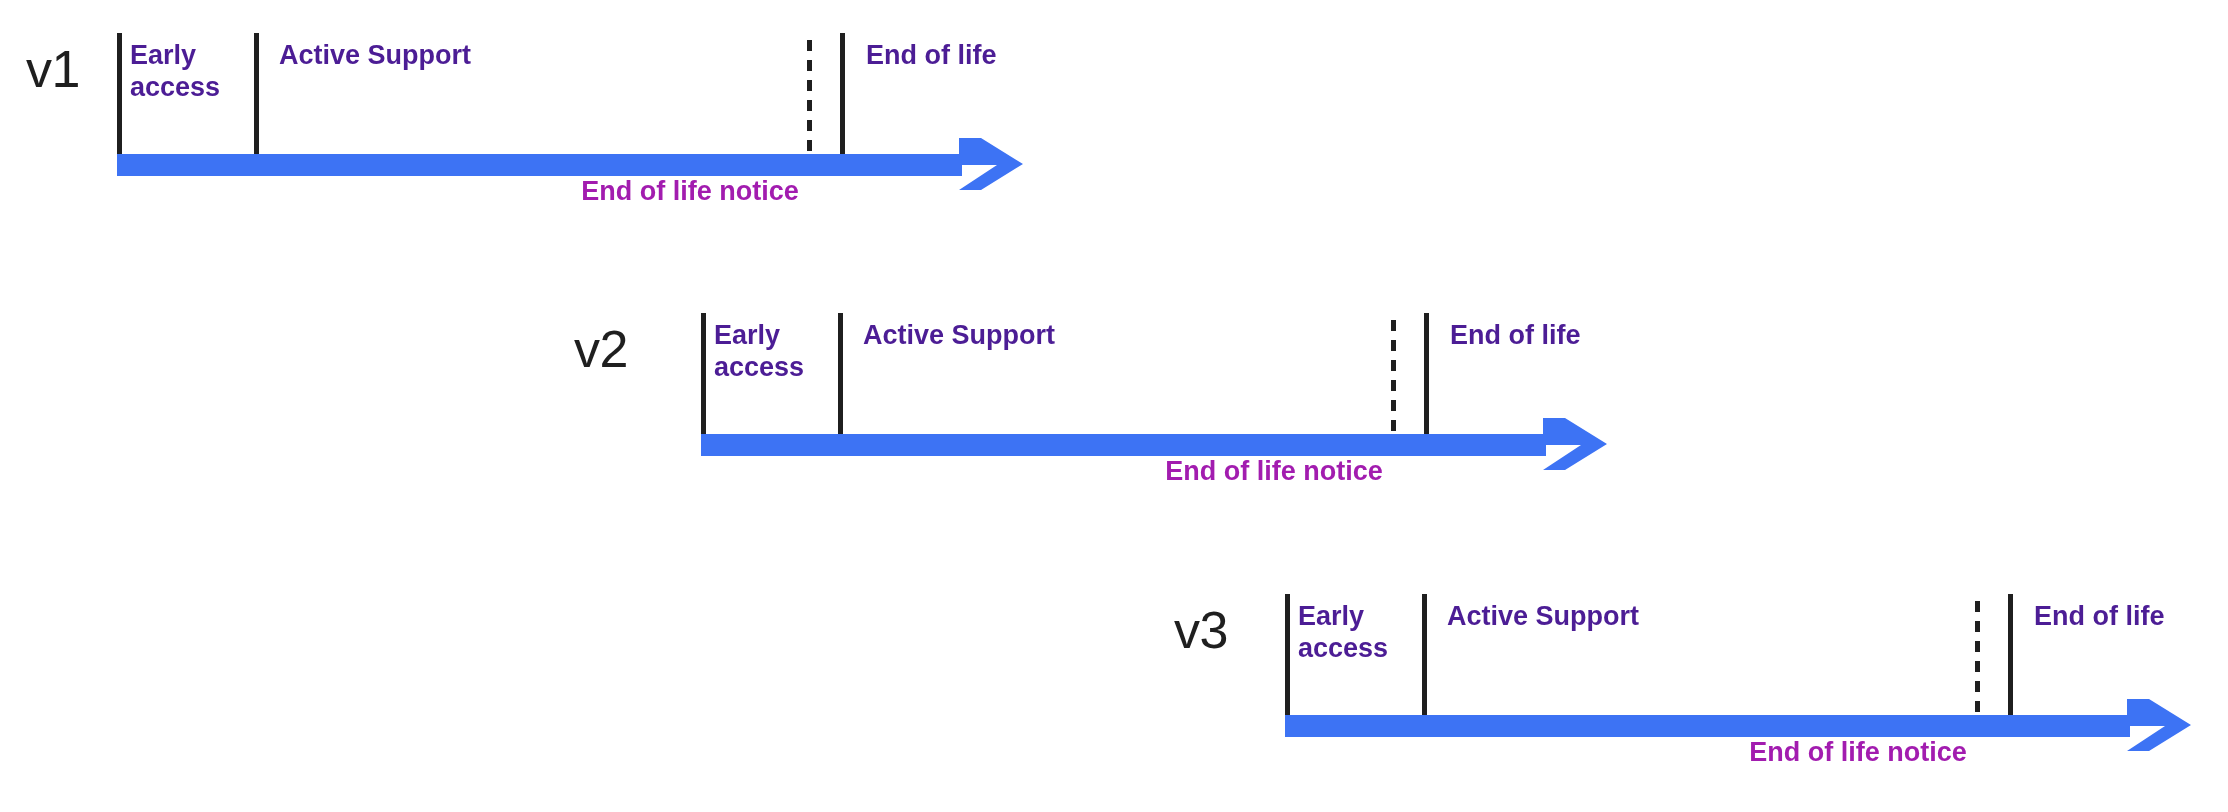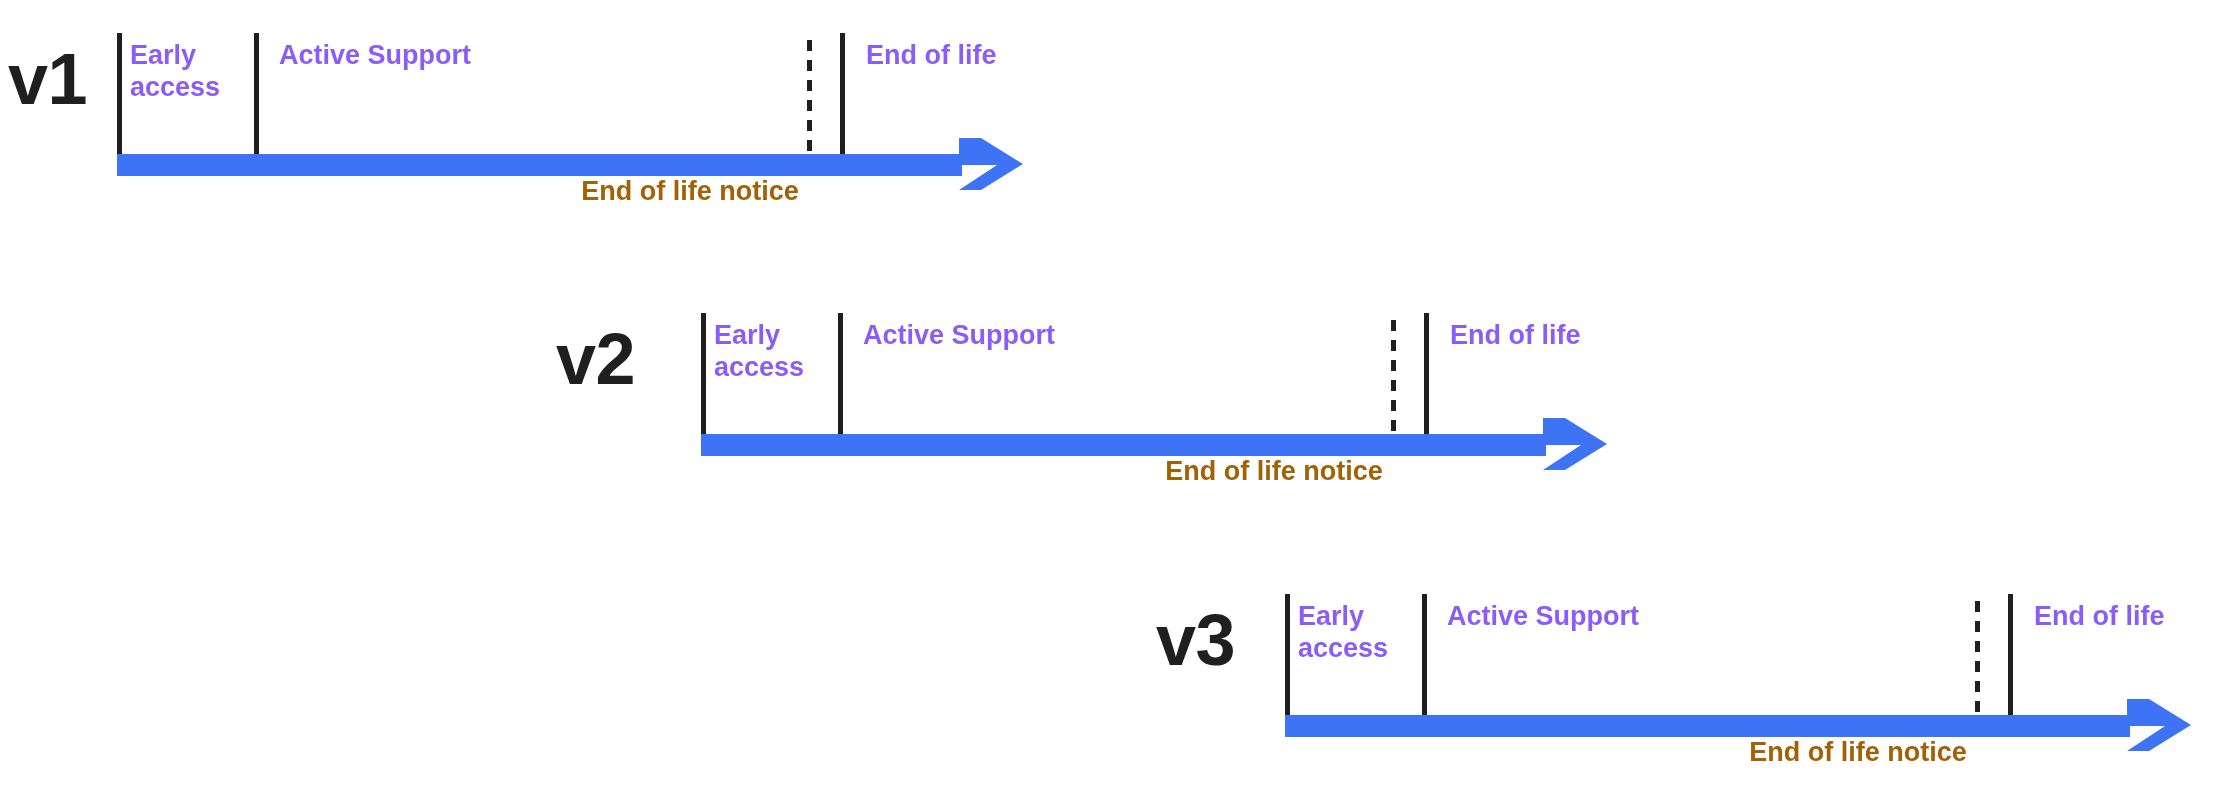--- a/index.html
+++ b/index.html
@@ -27,22 +27,22 @@
 
   .timeline-row {
     position: absolute;
     left: 0;
     top: 0;
   }
 
   
   .version-label {
     position: absolute;
-    font-size: 72px;
-    font-weight: 700;
+    font-size: 52px;
+    font-weight: 400;
     color: #1f1f1f;
     letter-spacing: -0.5px;
     line-height: 1;
     white-space: nowrap;
     text-align: right;
   }
 
   
   .sep {
     position: absolute;
@@ -63,31 +63,31 @@
     );
     background-size: 5px 20px;
     background-repeat: repeat-y;
   }
 
   
   .phase-label {
     position: absolute;
     font-size: 27px;
     font-weight: 700;
-    color: #8b5cf6;
+    color: #4c1d95;
     line-height: 1.18;
     white-space: pre-line;
   }
 
   
   .notice-label {
     position: absolute;
     font-size: 27px;
     font-weight: 700;
-    color: #a16207;
+    color: #a21caf;
     line-height: 1.18;
     white-space: nowrap;
     text-align: center;
   }
 
   
   .arrow-svg {
     position: absolute;
     display: block;
   }

